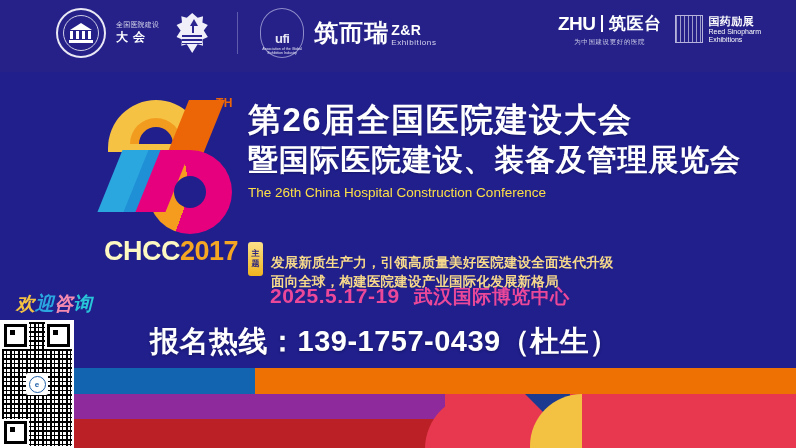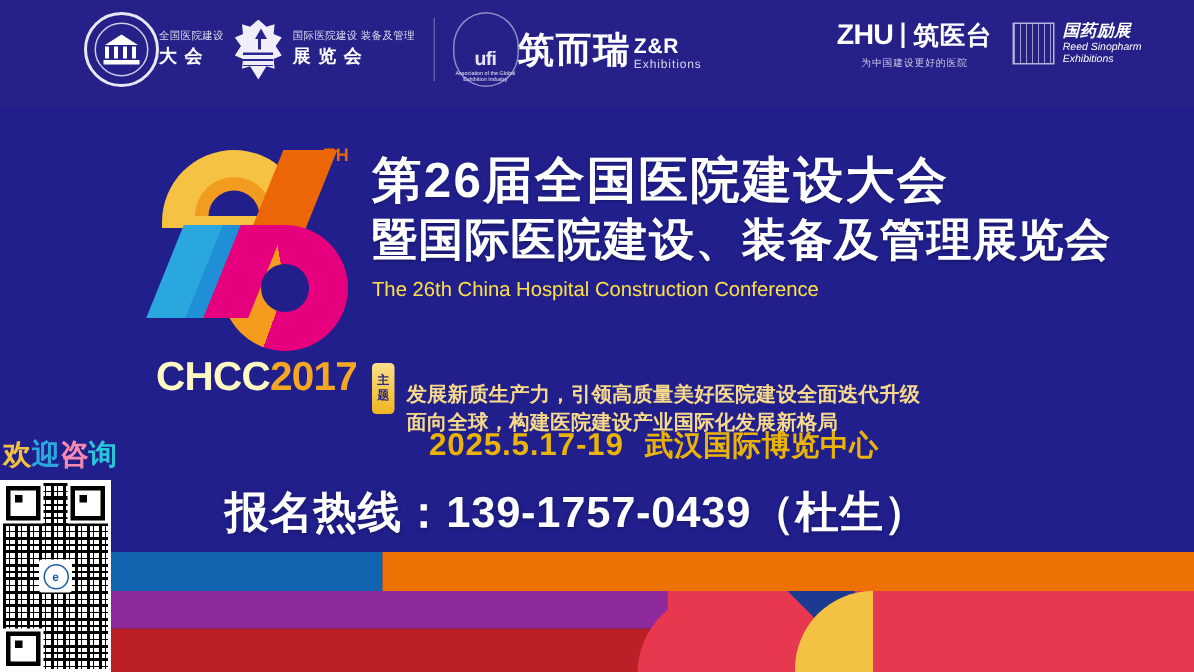--- a/index.html
+++ b/index.html
@@ -26,20 +26,21 @@
     height: 72px;
     background: #252188;
     display: flex;
     align-items: center;
   }
   .logo-group-left {
     position: absolute;
     left: 56px; top: 8px;
     display: flex;
     align-items: center;
+    gap: 10px;
   }
   .emblem-round {
     width: 46px; height: 46px;
     border-radius: 50%;
     border: 2.2px solid #e9e8f4;
     position: relative;
     display: flex; align-items: center; justify-content: center;
   }
   .emblem-round::before {
     content: "";
@@ -151,21 +152,21 @@
   .zhu-cn { color: #ffffff; font-size: 17px; font-weight: bold; letter-spacing: 0.5px; }
   .zhu-tag { color: #cbc9e8; font-size: 6.5px; letter-spacing: 0.6px; margin-top: 3px; }
   .sinopharm { display: flex; align-items: center; gap: 5px; }
   .sino-mark {
     width: 26px; height: 26px;
     border: 1px solid #b6b4dc;
     position: relative;
     background:
       repeating-linear-gradient(to right, rgba(255,255,255,.55) 0 1px, transparent 1px 4px);
   }
-  .sino-text { color: #ffffff; line-height: 1.15; font-style: italic; }
+  .sino-text { color: #ffffff; line-height: 1.15; }
   .sino-text .s1 { font-size: 11px; font-weight: bold; display: block; letter-spacing: 0.4px; }
   .sino-text .s2 { font-size: 7px; display: block; margin-top: 1px; }
   .sino-text .s3 { font-size: 7px; display: block; }
 
   
   .logo26 {
     position: absolute;
     left: 96px; top: 92px;
     width: 150px; height: 180px;
   }
@@ -290,22 +291,22 @@
     font-weight: bold;
     line-height: 1.42;
     white-space: nowrap;
     letter-spacing: 0.2px;
     margin-top: 27px;
   }
 
   
   .date-line {
     position: absolute;
-    left: 286px; top: 284px;
-    color: #eab308;
+    left: 270px; top: 284px;
+    color: #ec4899;
     font-size: 21px;
     font-weight: bold;
     letter-spacing: 0.5px;
     white-space: nowrap;
   }
   .date-line .venue { margin-left: 14px; font-size: 19px; }
 
   
   .hotline {
     position: absolute;
@@ -333,26 +334,27 @@
   .band-red-right { position:absolute; left:582px; top:26px; width:214px; height:54px; background:#e8384f; }
 
   
   .qr-panel {
     position: absolute;
     left: 0; top: 292px;
     width: 74px; height: 156px;
   }
   .welcome-text {
     position: absolute;
-    left: 2px; top: 2px;
+    left: 16px; top: 2px;
     font-size: 19px;
     font-weight: bold;
     letter-spacing: 0px;
     white-space: nowrap;
     line-height: 1;
+    font-style: italic;
   }
   .welcome-text span:nth-child(1) { color: #f3c243; }
   .welcome-text span:nth-child(2) { color: #2ba7e0; }
   .welcome-text span:nth-child(3) { color: #f48ab0; }
   .welcome-text span:nth-child(4) { color: #29c5d8; }
 
   .qr-box {
     position: absolute;
     left: 0; top: 28px;
     width: 74px; height: 128px;
@@ -419,24 +421,20 @@
       <div class="logo-cn-text">
         <span class="small">全国医院建设</span>
         <span class="big">大会</span>
       </div>
 
       <div class="emblem-snow">
         <div class="body"></div>
           <div class="arrow"></div>
           <div class="stem"></div>
           <div class="wave"></div>
-      </div>
-      <div class="logo-cn-text">
-        <span class="small">国际医院建设 装备及管理</span>
-        <span class="big">展览会</span>
       </div>
 
       <div class="divider-v"></div>
 
       <div class="ufi-badge">
         <div class="ufi-main">ufi</div>
         <div class="ufi-sub">Association of the Global Exhibition Industry</div>
       </div>
 
       <div class="zr-logo">

